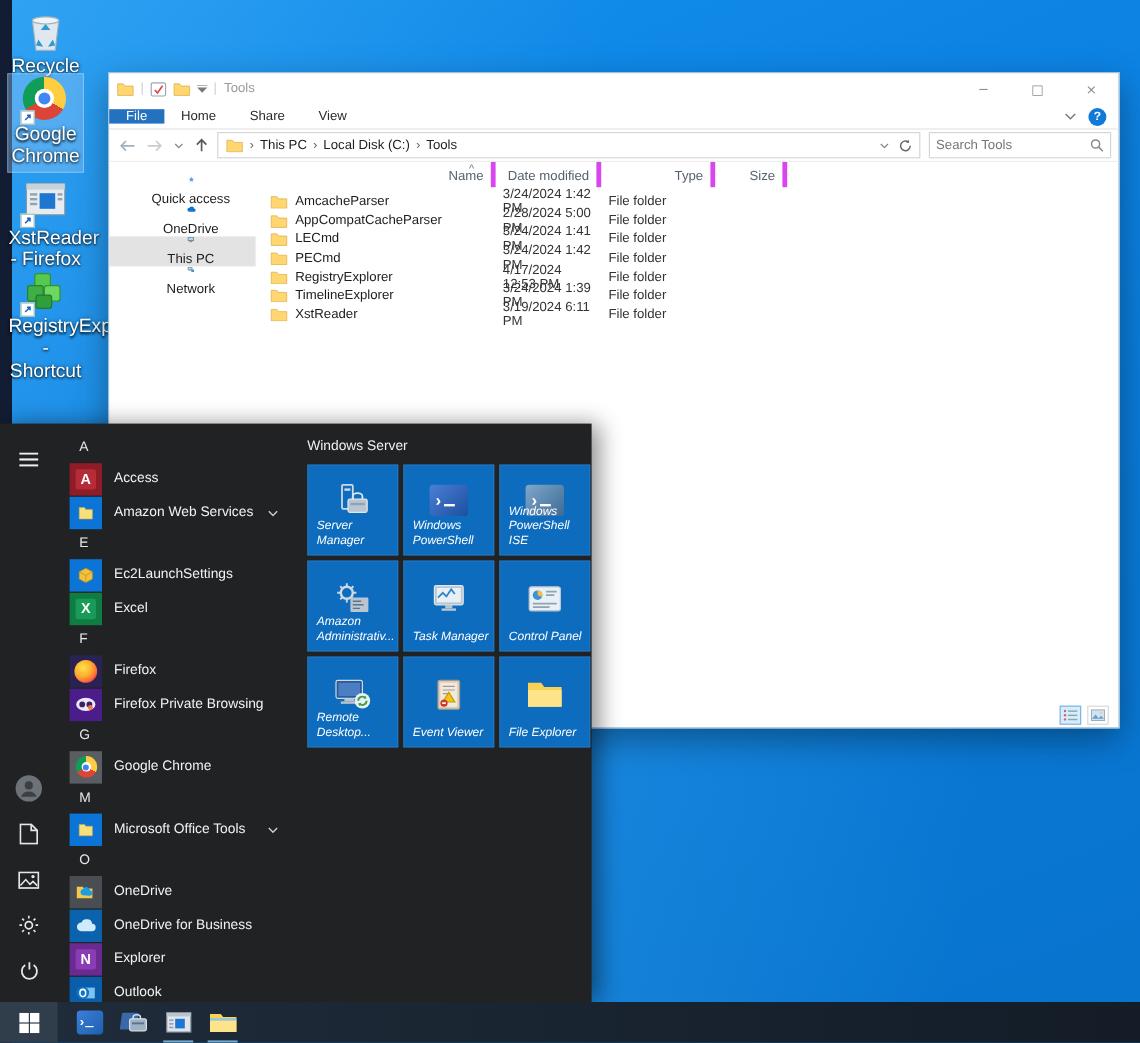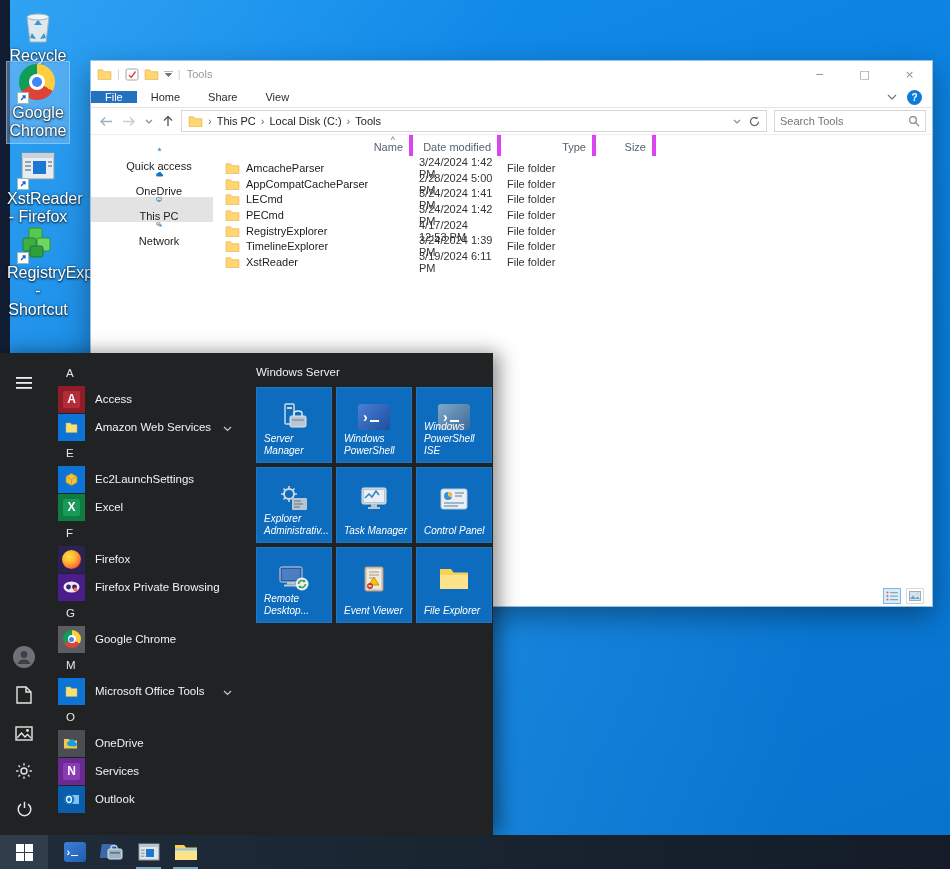--- a/index.html
+++ b/index.html
@@ -567,25 +567,35 @@
               <svg width="17" height="14" viewBox="0 0 17 14">
                 <path d="M1 3 h5 l1 1.5 H14 v8 H1 Z" fill="#f2c94c"></path>
                 <path d="M6 10 a2.6 2.6 0 0 1 .3 -5.1 A3 3 0 0 1 12 6.2 a2.1 2.1 0 0 1 -.3 4.2 Z" fill="#1b9de2"></path>
               </svg>
             </span>
           </span>
         <span class="app-lbl">OneDrive</span>
       </div>
       <div class="app-row">
         <span class="app-ico">
+            <span class="sq" style="background:#0b63ad;">
+              <svg width="18" height="11" viewBox="0 0 18 11">
+                <path d="M4.5 10 a3.6 3.6 0 0 1 .4 -7.2 A4.6 4.6 0 0 1 13.8 3.8 a3 3 0 0 1 -.4 6.2 Z" fill="#cfeafc"></path>
+              </svg>
+            </span>
+          </span>
+        <span class="app-lbl">OneDrive for Business</span>
+      </div>
+      <div class="app-row">
+        <span class="app-ico">
             <span class="sq" style="background:#6a2a8f;">
               <span style="background:#8a3cb4;width:17px;height:17px;display:flex;align-items:center;justify-content:center;font-size:12px;border-radius:2px;">N</span>
             </span>
           </span>
-        <span class="app-lbl">Services</span>
+        <span class="app-lbl">Explorer</span>
       </div>
       <div class="app-row">
         <span class="app-ico">
             <span class="sq" style="background:#0a5dab;">
               <svg width="17" height="15" viewBox="0 0 17 15">
                 <rect x="7" y="3" width="9" height="9" fill="#7cc3f0"></rect>
                 <circle cx="6" cy="7.5" r="5.2" fill="#1273c6"></circle>
                 <ellipse cx="6" cy="7.5" rx="2.4" ry="3" fill="none" stroke="#fff" stroke-width="1.3"></ellipse>
               </svg>
             </span>
@@ -623,21 +633,21 @@
         </div>
         <div class="tile r2">
           <span class="t-ico">
               <svg width="32" height="28" viewBox="0 0 32 28">
                 <circle cx="11" cy="9" r="5" fill="none" stroke="#cdd9e3" stroke-width="2"></circle>
                 <path d="M11 1 v3 M11 14 v3 M3 9 h3 M16 9 h3 M5.5 3.5 l2 2 M14.5 12.5 l2 2 M16.5 3.5 l-2 2 M7.5 12.5 l-2 2" stroke="#cdd9e3" stroke-width="1.6"></path>
                 <rect x="14" y="13" width="15" height="12" rx="1" fill="#b9c6d2"></rect>
                 <path d="M16 16 h7 M16 19 h9 M16 22 h6" stroke="#5d7488" stroke-width="1.2"></path>
               </svg>
             </span>
-          <span class="t-lbl">Explorer Administrativ...</span>
+          <span class="t-lbl">Amazon Administrativ...</span>
         </div>
         <div class="tile r2">
           <span class="t-ico">
               <svg width="32" height="28" viewBox="0 0 32 28">
                 <rect x="4" y="3" width="24" height="16" rx="1.5" fill="#b9c6d2" stroke="#dfe8ef"></rect>
                 <rect x="6" y="5" width="20" height="12" fill="#e9f0f5"></rect>
                 <path d="M7 13 l4 -4 l3 3 l4 -6 l3 4" stroke="#2e86c8" stroke-width="1.5" fill="none"></path>
                 <rect x="13" y="19" width="6" height="3" fill="#b9c6d2"></rect>
                 <rect x="10" y="22" width="12" height="2" fill="#b9c6d2"></rect>
               </svg>

